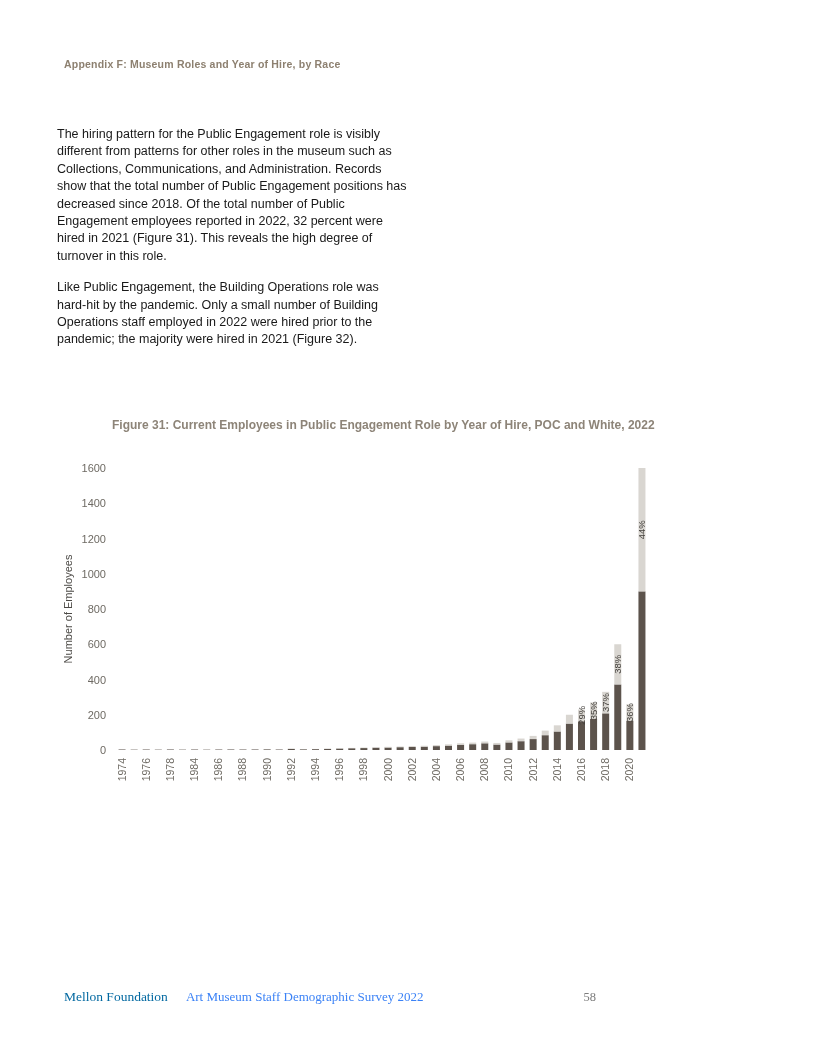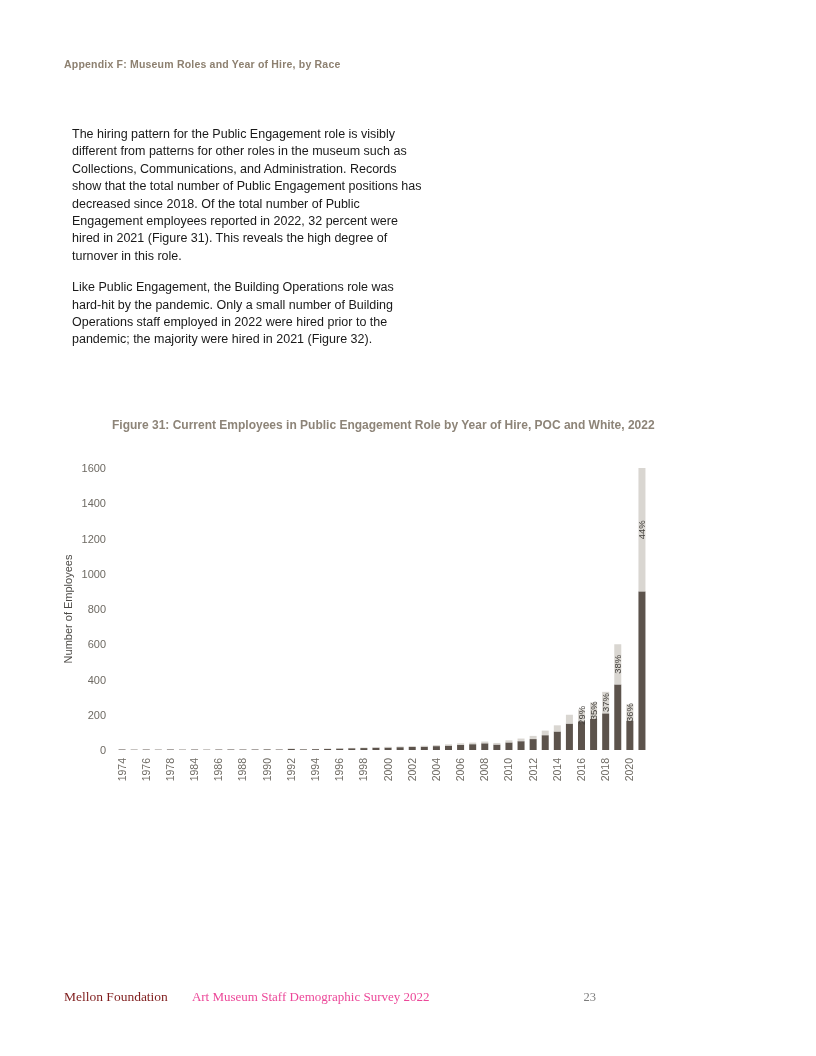--- a/index.html
+++ b/index.html
@@ -8,21 +8,21 @@
     width:660px;height:1056px;
     background:#ffffff;
     font-family:"Liberation Sans",sans-serif;
     overflow:hidden;
   }
   .appendix-header{
     position:absolute;top:58px;left:64px;
     font-size:10.5px;font-weight:700;color:#8d8070;letter-spacing:.2px;
   }
   .body-copy{
-    position:absolute;top:126px;left:72px;width:352px;
+    position:absolute;top:126px;left:57px;width:352px;
     font-size:12.5px;line-height:17.4px;color:#191919;
   }
   .body-copy p{margin:0 0 14px 0;}
   .figure-title{
     position:absolute;top:418px;left:64px;width:660px;
     font-size:12px;font-weight:700;color:#8d8478;padding-left:48px;
   }
   .chart-wrap{position:absolute;top:460px;left:56px;}
   svg text{font-family:"Liberation Sans",sans-serif;}
   .ytick{font-size:11px;fill:#6e6a63;}
@@ -34,22 +34,22 @@
     display:flex;flex-direction:column;gap:5px;
     font-size:11.5px;color:#333333;
   }
   .legend-row{display:flex;align-items:center;}
   .swatch{width:9px;height:9px;display:inline-block;}
   .footer{
     position:absolute;top:987px;left:64px;right:64px;
     display:flex;justify-content:space-between;align-items:baseline;
     font-family:"Liberation Serif",serif;
   }
-  .brand{font-size:13.5px;color:#7f1d1d;}
-  .doc-title{font-size:13px;color:#ec4899;margin-left:24px;}
+  .brand{font-size:13.5px;color:#0369a1;}
+  .doc-title{font-size:13px;color:#3b82f6;margin-left:18px;}
   .page-num{font-size:12.5px;color:#7c7c7c;}
 </style>
 </head>
 <body>
 
 <div class="page">
 
   <div class="appendix-header">Appendix F: Museum Roles and Year of Hire, by Race</div>
 
   <div class="body-copy">
@@ -191,16 +191,16 @@
     <div class="legend-row">
       <span class="swatch" style="background: rgb(92, 83, 76);"></span>
       <span>Year</span>
     </div>
   </div>
 
   <div class="footer">
     <div>
       <span class="brand">Mellon Foundation</span><span class="doc-title">Art Museum Staff Demographic Survey 2022</span>
     </div>
-    <span class="page-num">23</span>
+    <span class="page-num">58</span>
   </div>
 
 </div>
 
 </body></html>

